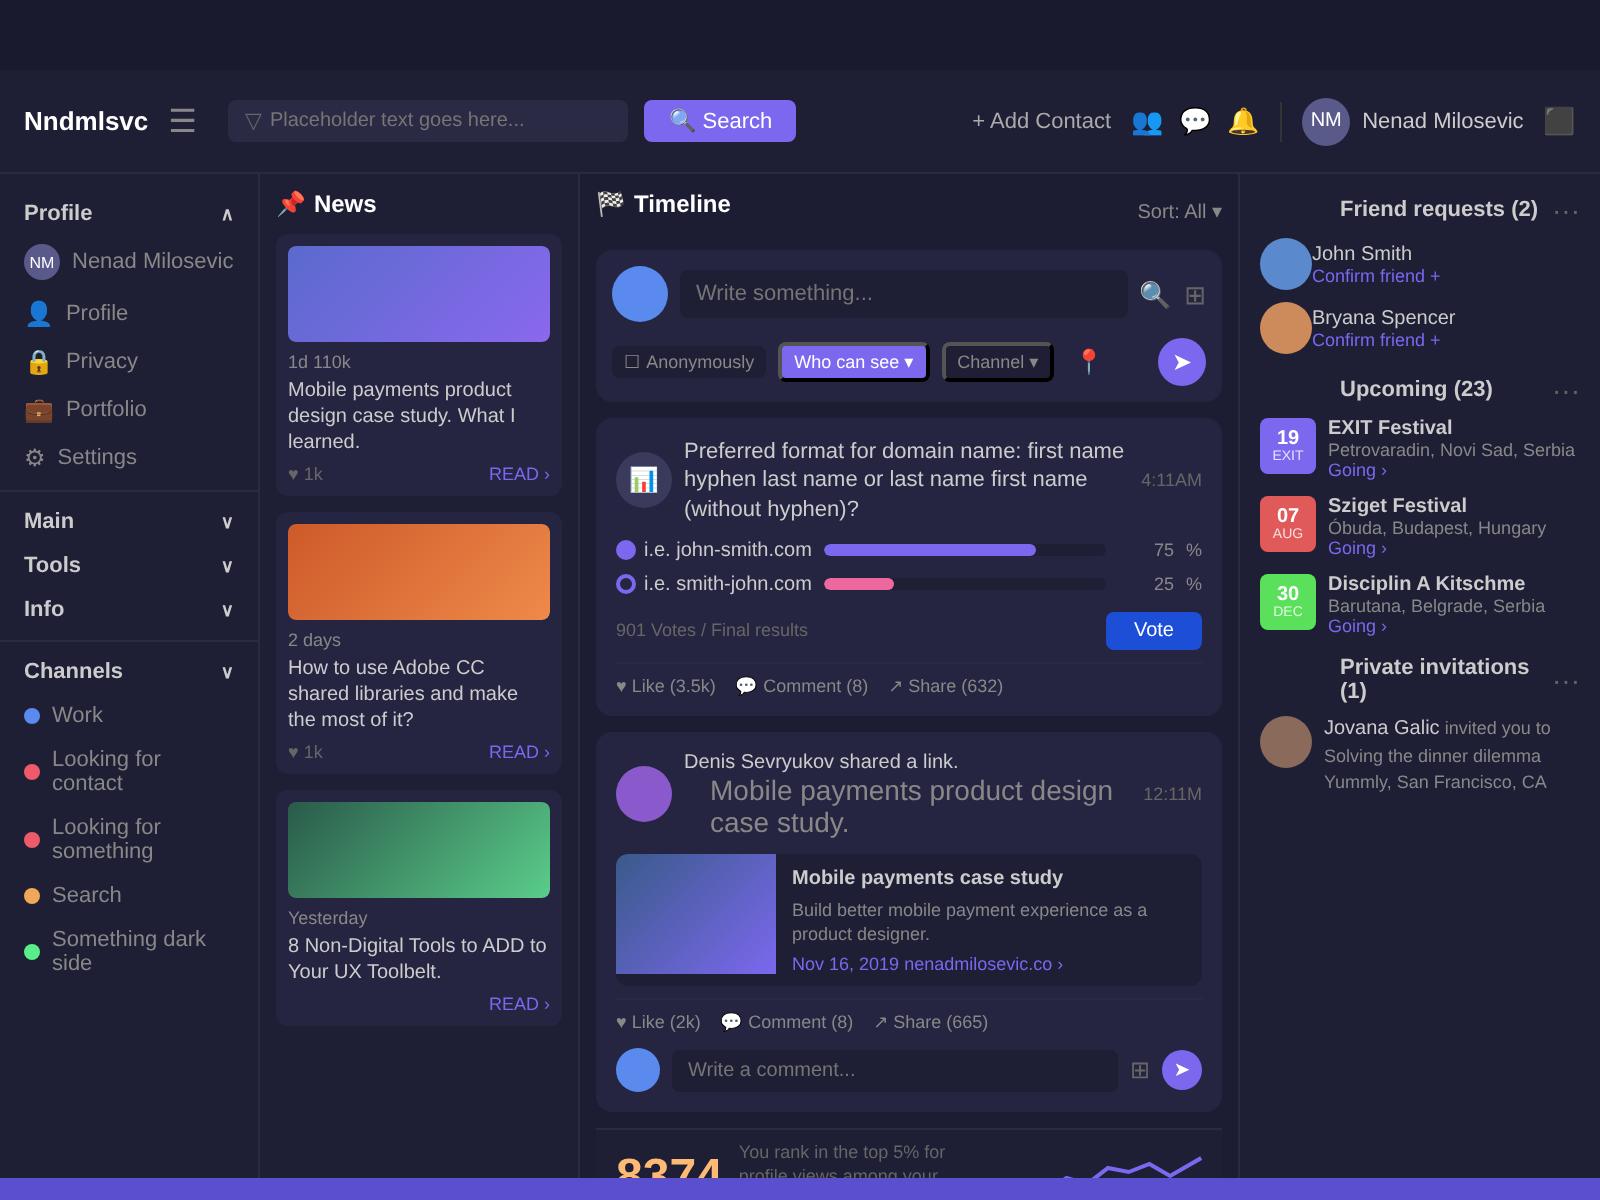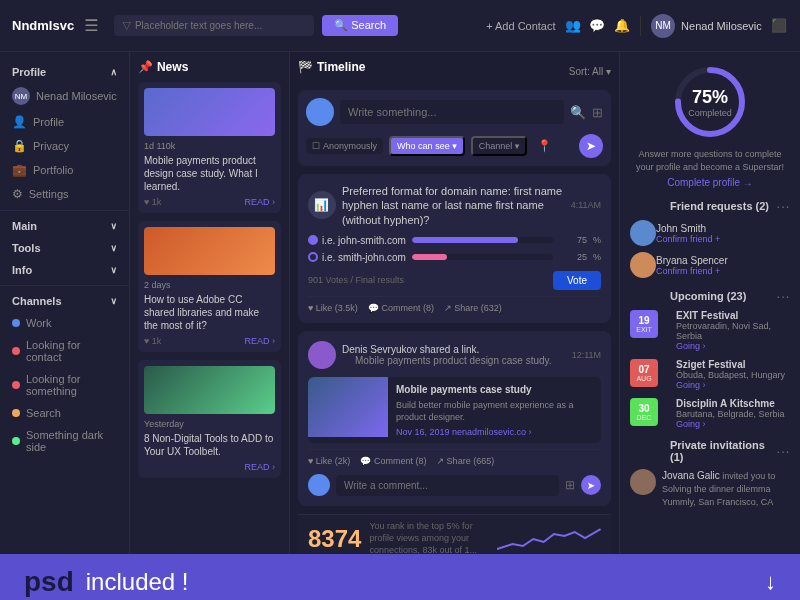--- a/index.html
+++ b/index.html
@@ -3,20 +3,21 @@
   <meta charset="utf-8">
   <style>
     * { box-sizing: border-box; margin: 0; padding: 0; }
     body { width: 800px; height: 600px; overflow: hidden; font-family: -apple-system, BlinkMacSystemFont, 'Segoe UI', sans-serif; background: #1a1a2e; }
 
     
     .topbar {
       display: flex; align-items: center;
       background: #1e1e35; height: 52px; padding: 0 12px;
       border-bottom: 1px solid #2a2a45;
+      margin-top: 35px;
     }
     .topbar-logo { color: #fff; font-size: 13px; font-weight: 600; margin-right: 10px; }
     .topbar-menu-icon { color: #888; font-size: 16px; margin-right: 16px; cursor: pointer; }
     .topbar-filter { display: flex; align-items: center; background: #2a2a45; border-radius: 4px; padding: 4px 8px; flex: 1; max-width: 200px; margin-right: 8px; }
     .topbar-filter input { background: none; border: none; outline: none; color: #666; font-size: 11px; width: 100%; }
     .topbar-search-btn { background: #7b68ee; color: #fff; border: none; border-radius: 4px; padding: 4px 12px; font-size: 11px; cursor: pointer; margin-right: auto; }
     .topbar-actions { display: flex; align-items: center; gap: 10px; }
     .topbar-add-contact { color: #aaa; font-size: 11px; cursor: pointer; }
     .topbar-icons { display: flex; gap: 8px; color: #888; font-size: 13px; }
     .topbar-divider { width: 1px; height: 20px; background: #333; }
@@ -128,21 +129,21 @@
     .panel-section-header { display: flex; justify-content: space-between; align-items: center; margin-bottom: 6px; }
     .panel-section-title { font-size: 11px; font-weight: 600; color: #ccc; padding-left: 40px; }
     .panel-dots { color: #666; font-size: 14px; cursor: pointer; }
     .friend-item { display: flex; align-items: center; gap: 0; margin-bottom: 6px; }
     .friend-avatar { width: 26px; height: 26px; border-radius: 50%; flex-shrink: 0; }
     .friend-info { flex: 1; }
     .friend-name { font-size: 10px; color: #ccc; }
     .friend-action { font-size: 9px; color: #7b68ee; cursor: pointer; }
 
     
-    .event-item { display: flex; gap: 18px; margin-bottom: 8px; align-items: flex-start; }
+    .event-item { display: flex; gap: 6px; margin-bottom: 8px; align-items: flex-start; }
     .event-date-box { width: 28px; height: 28px; border-radius: 4px; display: flex; flex-direction: column; align-items: center; justify-content: center; flex-shrink: 0; }
     .event-day { font-size: 10px; font-weight: 700; color: #fff; line-height: 1; }
     .event-month { font-size: 7px; color: rgba(255,255,255,0.8); text-transform: uppercase; }
     .event-info { flex: 1; }
     .event-name { font-size: 10px; color: #ccc; font-weight: 600; }
     .event-location { font-size: 9px; color: #888; }
     .event-going { font-size: 9px; color: #7b68ee; cursor: pointer; }
 
     
     .invite-item { display: flex; gap: 6px; align-items: flex-start; margin-bottom: 6px; }
@@ -374,21 +375,21 @@
           <span class="post-stat">💬 Comment (8)</span>
           <span class="post-stat">↗ Share (632)</span>
         </div>
       </div>
 
       <div class="share-card">
         <div class="share-header">
           <div class="post-avatar" style="background:#8a5acd;"></div>
           <div>
             <div class="share-user">Denis Sevryukov shared a link.</div>
-            <div style="font-size:10px;color:#888;padding-left:13px;">Mobile payments product design case study.</div>
+            <div style="font-size:14px;color:#888;padding-left:13px;">Mobile payments product design case study.</div>
           </div>
           <span class="share-time">12:11M</span>
         </div>
         <div class="share-link-preview">
           <div class="share-thumb"></div>
           <div class="share-info">
             <div class="share-title">Mobile payments case study</div>
             <div class="share-desc">Build better mobile payment experience as a product designer.</div>
             <div class="share-domain">
               <span>Nov 16, 2019</span>
@@ -413,34 +414,20 @@
         <span class="rank-number">8374</span>
         <span class="rank-desc">You rank in the top 5% for profile views among your connections, 83k out of 1...</span>
         <svg class="mini-chart" viewBox="0 0 100 30" preserveAspectRatio="none">
           <polyline points="0,25 15,20 25,22 35,15 45,18 55,10 65,12 75,8 85,14 100,5" fill="none" stroke="#7b68ee" stroke-width="2"></polyline>
         </svg>
       </div>
     </div>
 
     <div class="right-panel">
 
-      <div class="progress-section">
-        <div class="progress-ring-wrap">
-          <svg class="progress-ring-svg" width="80" height="80">
-            <circle cx="40" cy="40" r="32" fill="none" stroke="#2a2a45" stroke-width="6"></circle>
-            <circle cx="40" cy="40" r="32" fill="none" stroke="#7b68ee" stroke-width="6" stroke-dasharray="201" stroke-dashoffset="50" stroke-linecap="round"></circle>
-          </svg>
-          <div class="progress-text">
-            <div class="progress-pct">75%</div>
-            <div class="progress-label">Completed</div>
-          </div>
-        </div>
-        <div class="progress-desc">Answer more questions to complete your profile and become a Superstar!</div>
-        <span class="complete-link">Complete profile →</span>
-      </div>
 
       <div class="panel-section">
         <div class="panel-section-header">
           <span class="panel-section-title">Friend requests (2)</span>
           <span class="panel-dots">···</span>
         </div>
         <div class="friend-item">
           <div class="friend-avatar" style="background:#5a8acd;"></div>
           <div class="friend-info">
             <div class="friend-name">John Smith</div>

